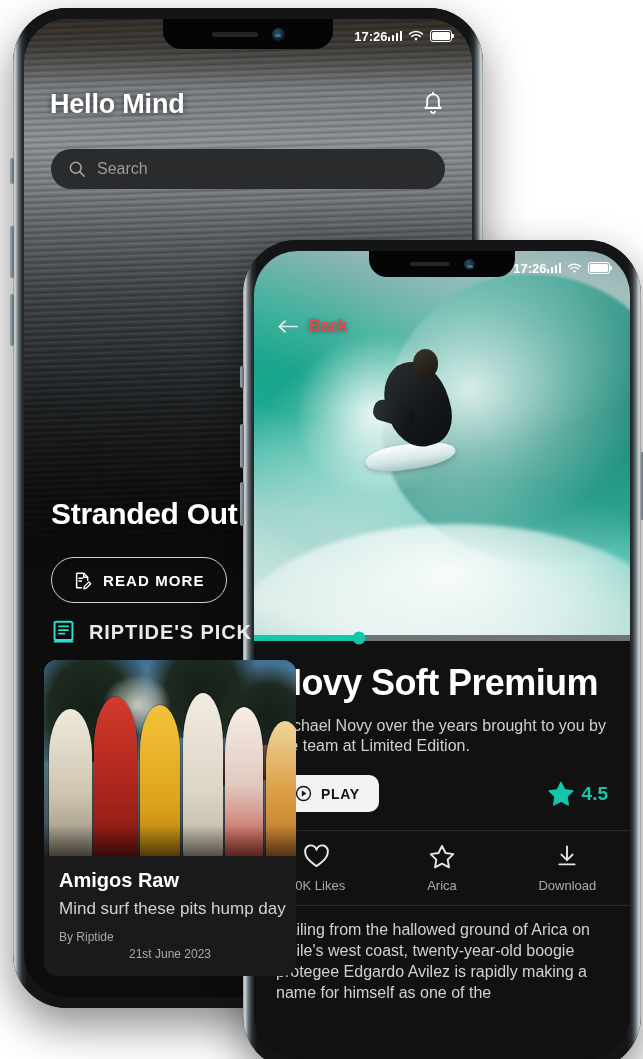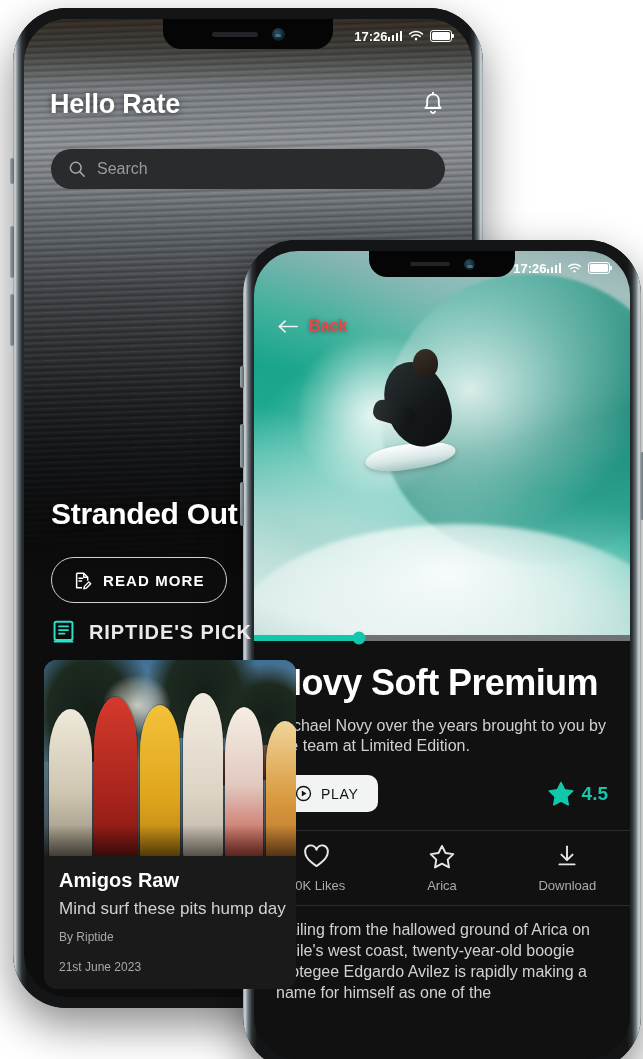--- a/index.html
+++ b/index.html
@@ -225,21 +225,21 @@
   .board {
     position:absolute;
     bottom:-6px;
     border-radius: 50% 50% 18% 18% / 30% 30% 6% 6%;
     box-shadow: 0 0 0 1px rgba(0,0,0,.25);
   }
   .pick-body { padding: 13px 15px 15px 15px; }
   .pick-name { color:#fff; font-size:20px; font-weight:700; margin-bottom:6px; }
   .pick-desc { color:#cfd1d2; font-size:17px; line-height:1.27; white-space:nowrap; }
   .pick-by   { color:#a7a9aa; font-size:12px; margin-top:10px; }
-  .pick-date { color:#a7a9aa; font-size:12px; margin-top:16px; }
+  .pick-date { color:#a7a9aa; font-size:12px; margin-top:3px;text-align:center; }
 
   
   #phone-front {
     left: 243px;
     top: 240px;
     width: 398px;
     height: 830px;
   }
   #phone-front .screen { background:#111112; }
 
@@ -350,21 +350,21 @@
   }
   .d-actionrow {
     margin: 18px 22px 0 22px;
     display:flex; align-items:center; justify-content:space-between;
   }
   .play-btn {
     display:inline-flex; align-items:center; gap:9px;
     background:#f2f3f3; color:#121314;
     border-radius:10px;
     padding: 10px 19px;
-    font-size:14px; font-weight:400; letter-spacing:.7px;
+    font-size:14px; font-weight:700; letter-spacing:.7px;
   }
   .rating { display:flex; align-items:center; gap:8px; }
   .rating .val { color:#12c7ab; font-size:19px; font-weight:600; }
 
   .tabbar {
     margin-top: 18px;
     border-top:1px solid #2a2b2c;
     border-bottom:1px solid #2a2b2c;
     display:flex;
     padding: 13px 0 12px 0;
@@ -415,21 +415,21 @@
             <path d="M3.9 6.4a6 6 0 018.2 0" stroke="#fff" stroke-width="1.5" fill="none" stroke-linecap="round"></path>
             <path d="M1.6 3.9a9.4 9.4 0 0112.8 0" stroke="#fff" stroke-width="1.5" fill="none" stroke-linecap="round"></path>
           </svg>
           <span class="batt">
               <i></i>
             </span>
         </span>
       </div>
 
       <div class="greet-row">
-        <div class="greet">Hello Rate</div>
+        <div class="greet">Hello Mind</div>
         <svg class="ico" width="26" height="28" viewBox="0 0 24 26">
           <path d="M12 3.2c-3.2 0-5.4 2.4-5.4 5.5v3.6c0 1.2-.5 2.3-1.3 3.1l-.4.4h14.2l-.4-.4a4.4 4.4 0 01-1.3-3.1V8.7c0-3.1-2.2-5.5-5.4-5.5z" fill="none" stroke="#fff" stroke-width="1.7" stroke-linejoin="round"></path>
           <path d="M10.1 19.1a2 2 0 003.8 0" fill="none" stroke="#fff" stroke-width="1.7" stroke-linecap="round"></path>
           <path d="M12 1.6v1.6" stroke="#fff" stroke-width="1.7" stroke-linecap="round"></path>
         </svg>
       </div>
 
       <div class="searchbar">
         <svg class="ico" width="18" height="18" viewBox="0 0 20 20">
           <circle cx="8.6" cy="8.6" r="6" fill="none" stroke="#a5a7a9" stroke-width="1.7"></circle>

